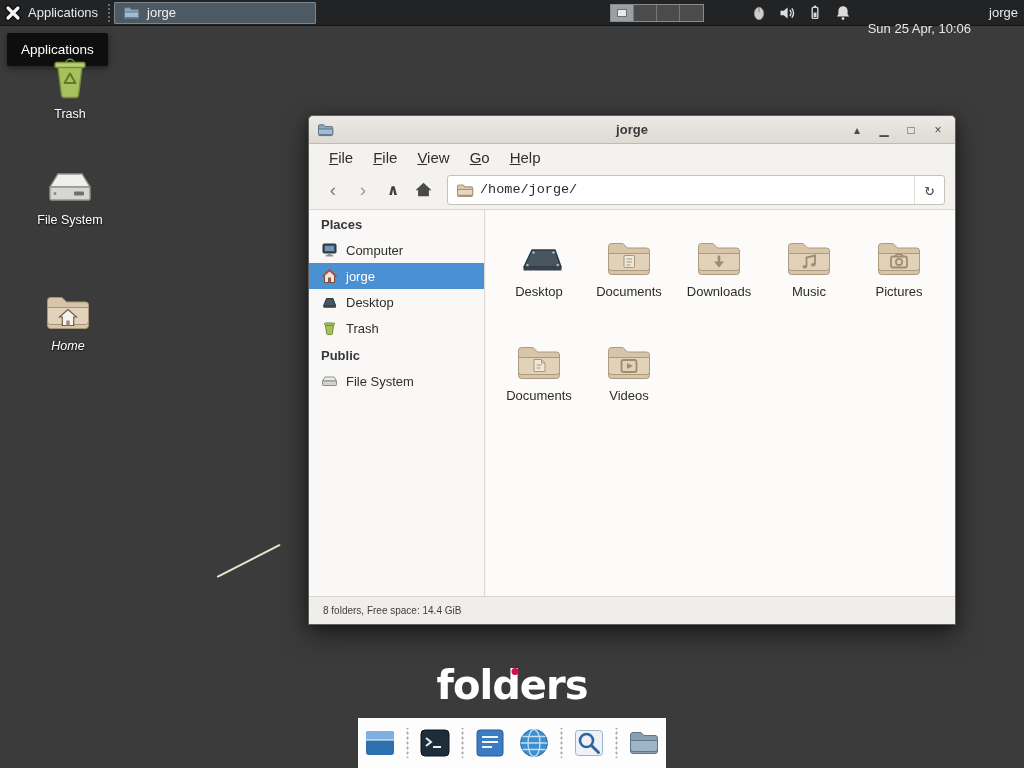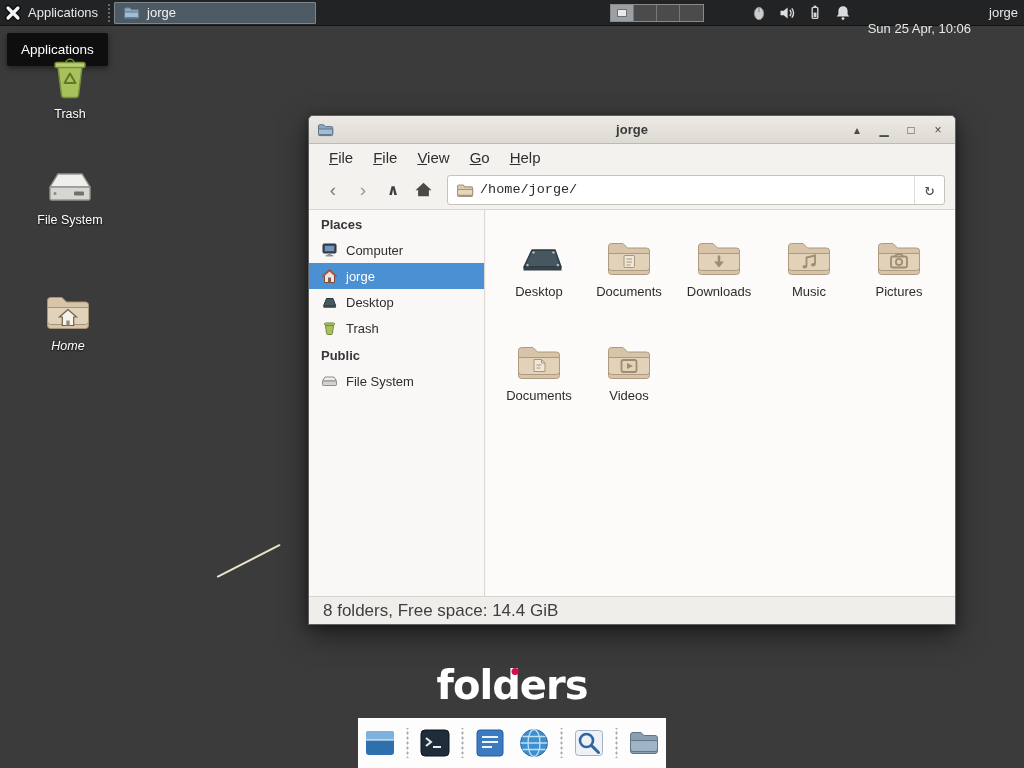--- a/index.html
+++ b/index.html
@@ -143,21 +143,21 @@
   }
   #file-grid { display:flex; flex-wrap:wrap; padding:14px 0 0 8px; width:466px; }
   .file-cell { width:90px; height:96px; display:flex; flex-direction:column; align-items:center; margin-bottom:8px; }
   .file-ico { height:54px; display:flex; align-items:flex-end; justify-content:center; }
   .file-label { margin-top:6px; font-size:13px; color:#2c2c2c; text-align:center; }
 
   #statusbar {
     position:absolute; left:0; right:0; bottom:0; height:28px;
     background:#f0eeea; border-top:1px solid #d8d4cf;
     display:flex; align-items:center; padding-left:14px;
-    font-size:17px; color:#3f3f3f;
+    font-size:10px; color:#3f3f3f;
   }
 
   
   #dock {
     position:absolute; left:50%; transform:translateX(-50%); bottom:0;
     width:308px; height:50px; background:#fdfdfd;
     display:flex; align-items:center; justify-content:center; gap:6px;
   }
   .dock-handle { width:5px; height:30px;
     background-image:radial-gradient(circle,#aaaaaa 1px,transparent 1.2px);

